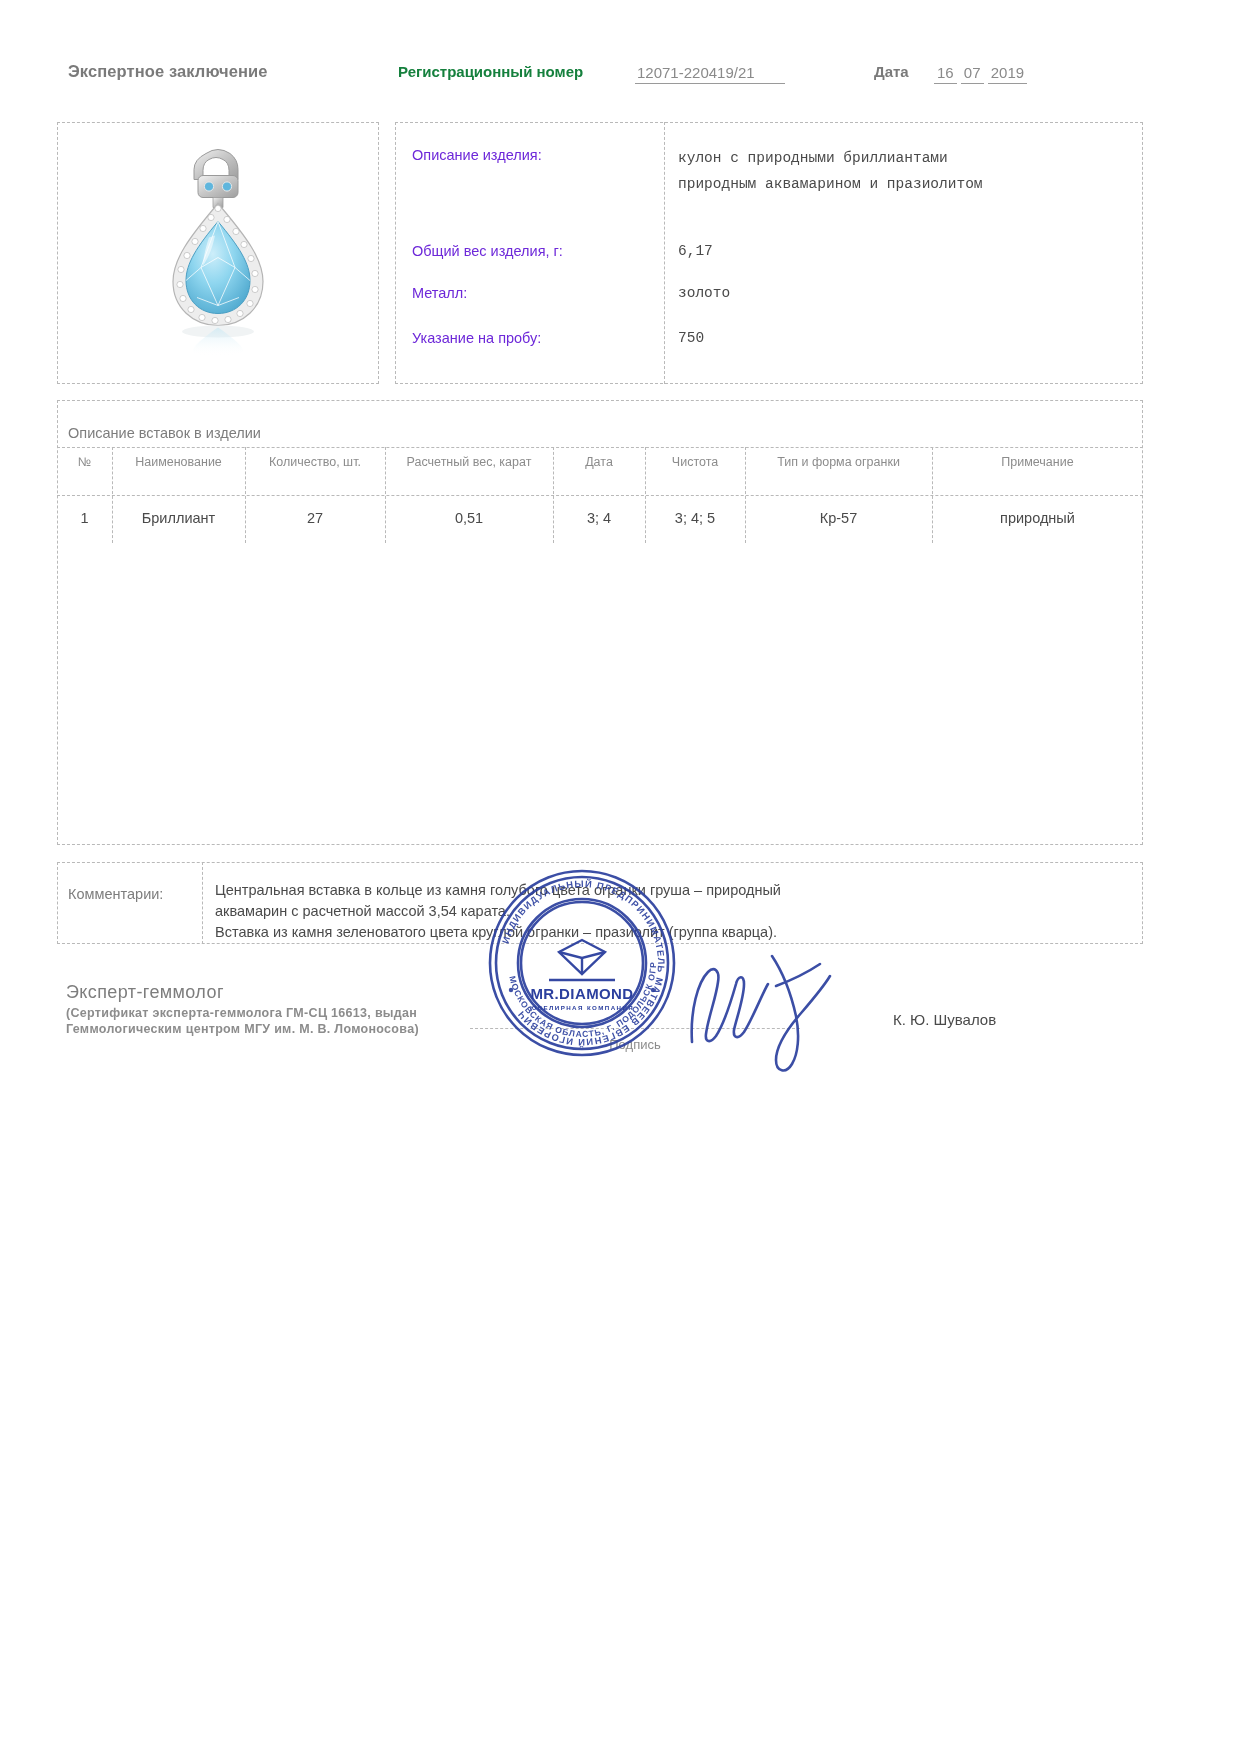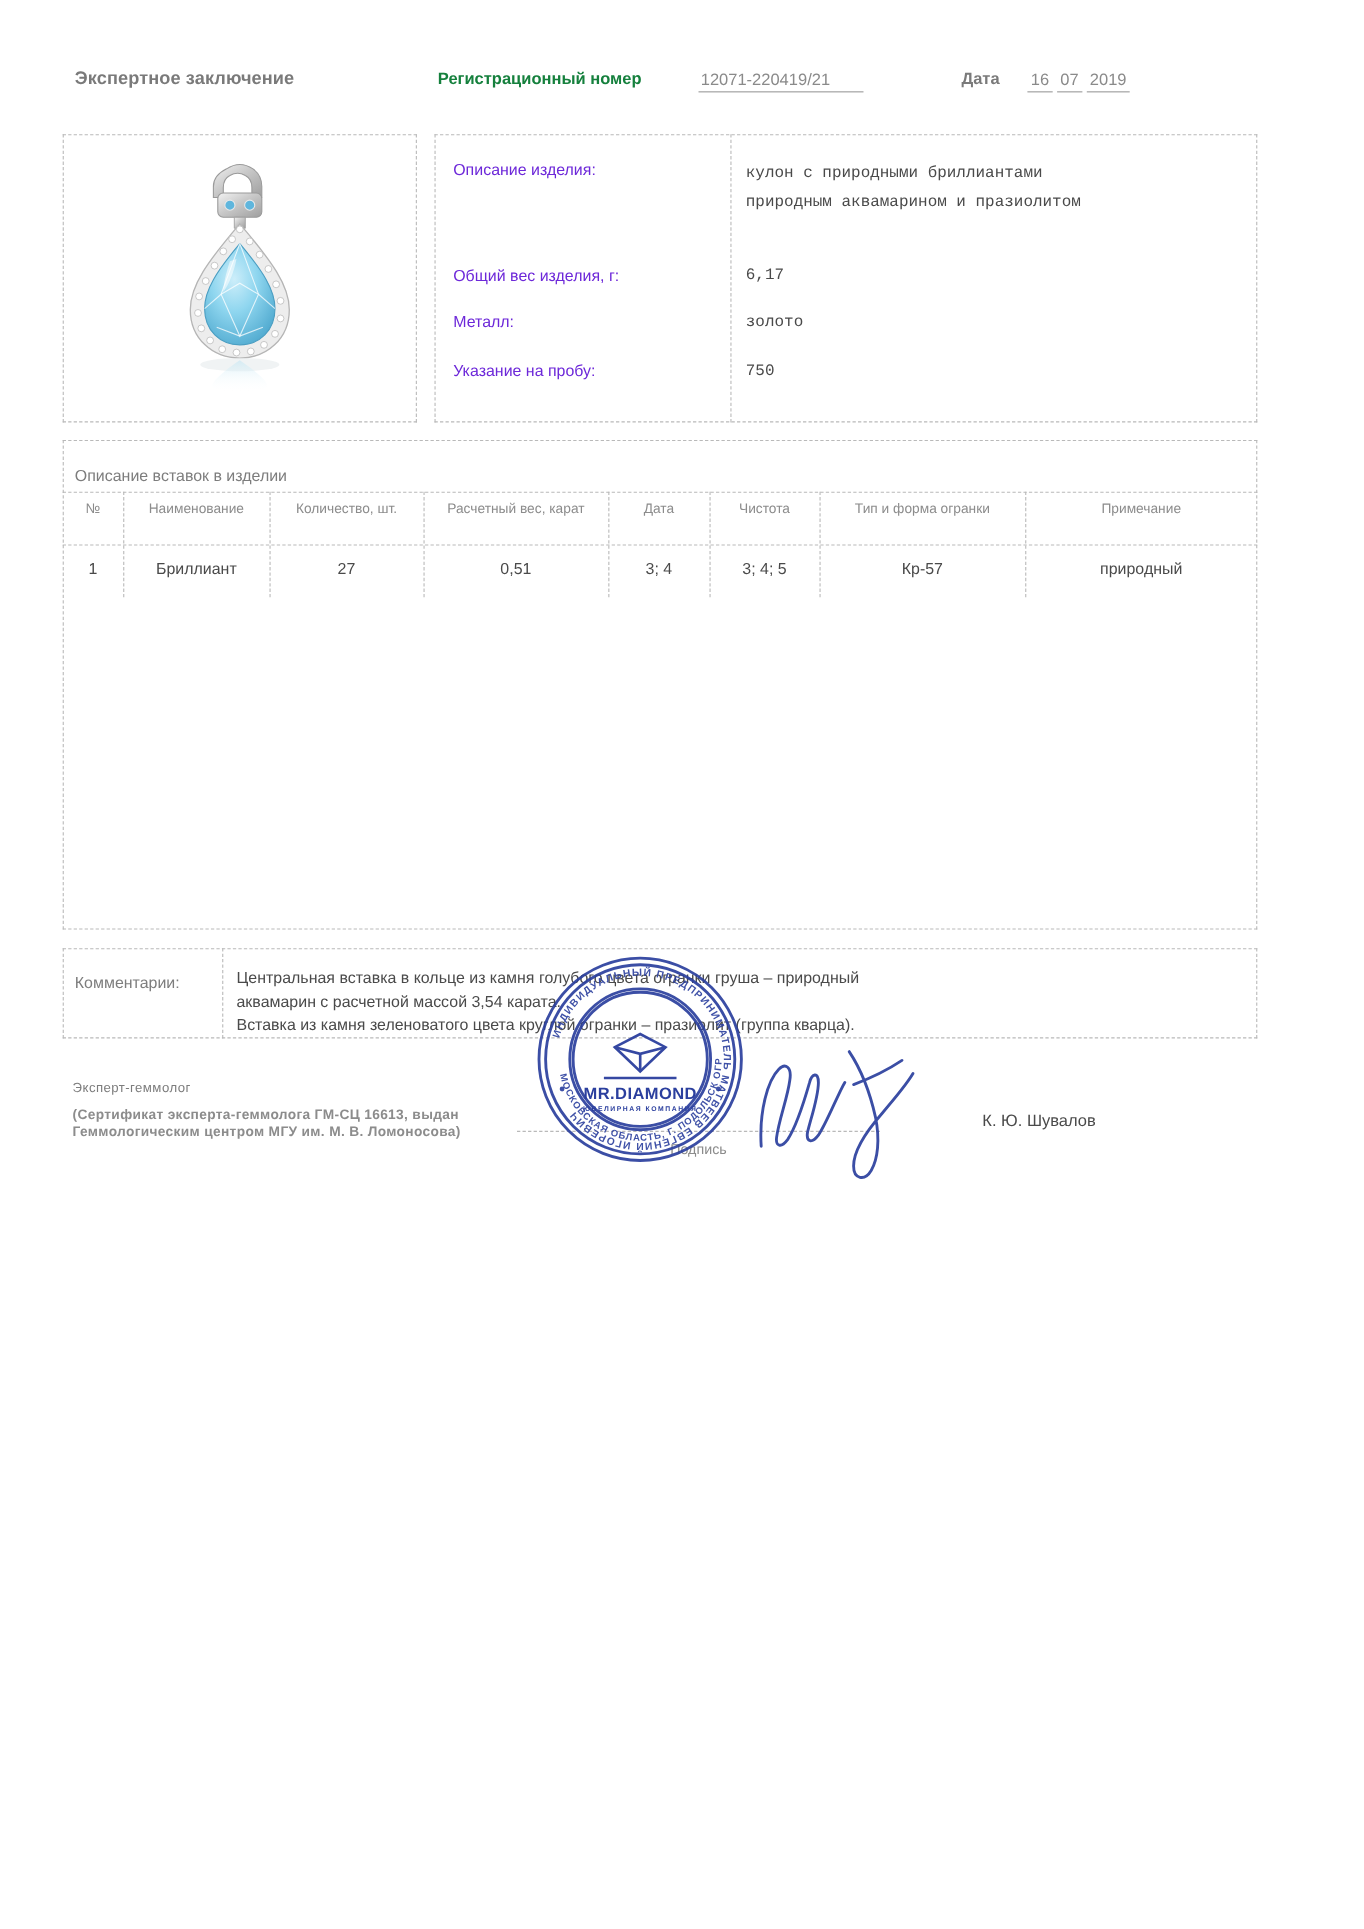--- a/index.html
+++ b/index.html
@@ -79,21 +79,21 @@
   .td { position:absolute; top:510px; font-size:14.5px; color:#4a4a4a; text-align:center; }
 
   
   .cm-box { left:57px; top:862px; width:1086px; height:82px; }
   .cm-div { position:absolute; left:202px; top:862px; height:82px; border-left:1px dashed #b9b9b9; }
   .cm-label { position:absolute; left:68px; top:886px; font-size:14.5px; color:#7d7d7d; }
   .cm-text { position:absolute; left:215px; top:880px; width:910px;
              font-size:14.5px; color:#4a4a4a; line-height:21px; }
 
   
-  .exp-title { position:absolute; left:66px; top:982px; font-size:12px; color:#7d7d7d;
+  .exp-title { position:absolute; left:66px; top:982px; font-size:18px; color:#7d7d7d;
                letter-spacing:.4px; }
   .exp-cert { position:absolute; left:66px; top:1005px; width:420px;
               font-size:12.5px; color:#8c8c8c; line-height:16px; letter-spacing:.3px;font-weight:bold; }
   .sig-line { position:absolute; left:470px; top:1028px; width:330px;
               border-top:1px dashed #b9b9b9; }
   .sig-label { position:absolute; left:470px; top:1037px; width:330px;
                text-align:center; font-size:13px; color:#8c8c8c; }
   .sig-name { position:absolute; left:893px; top:1011px; font-size:15px; color:#4a4a4a;
               white-space:nowrap; }
 

